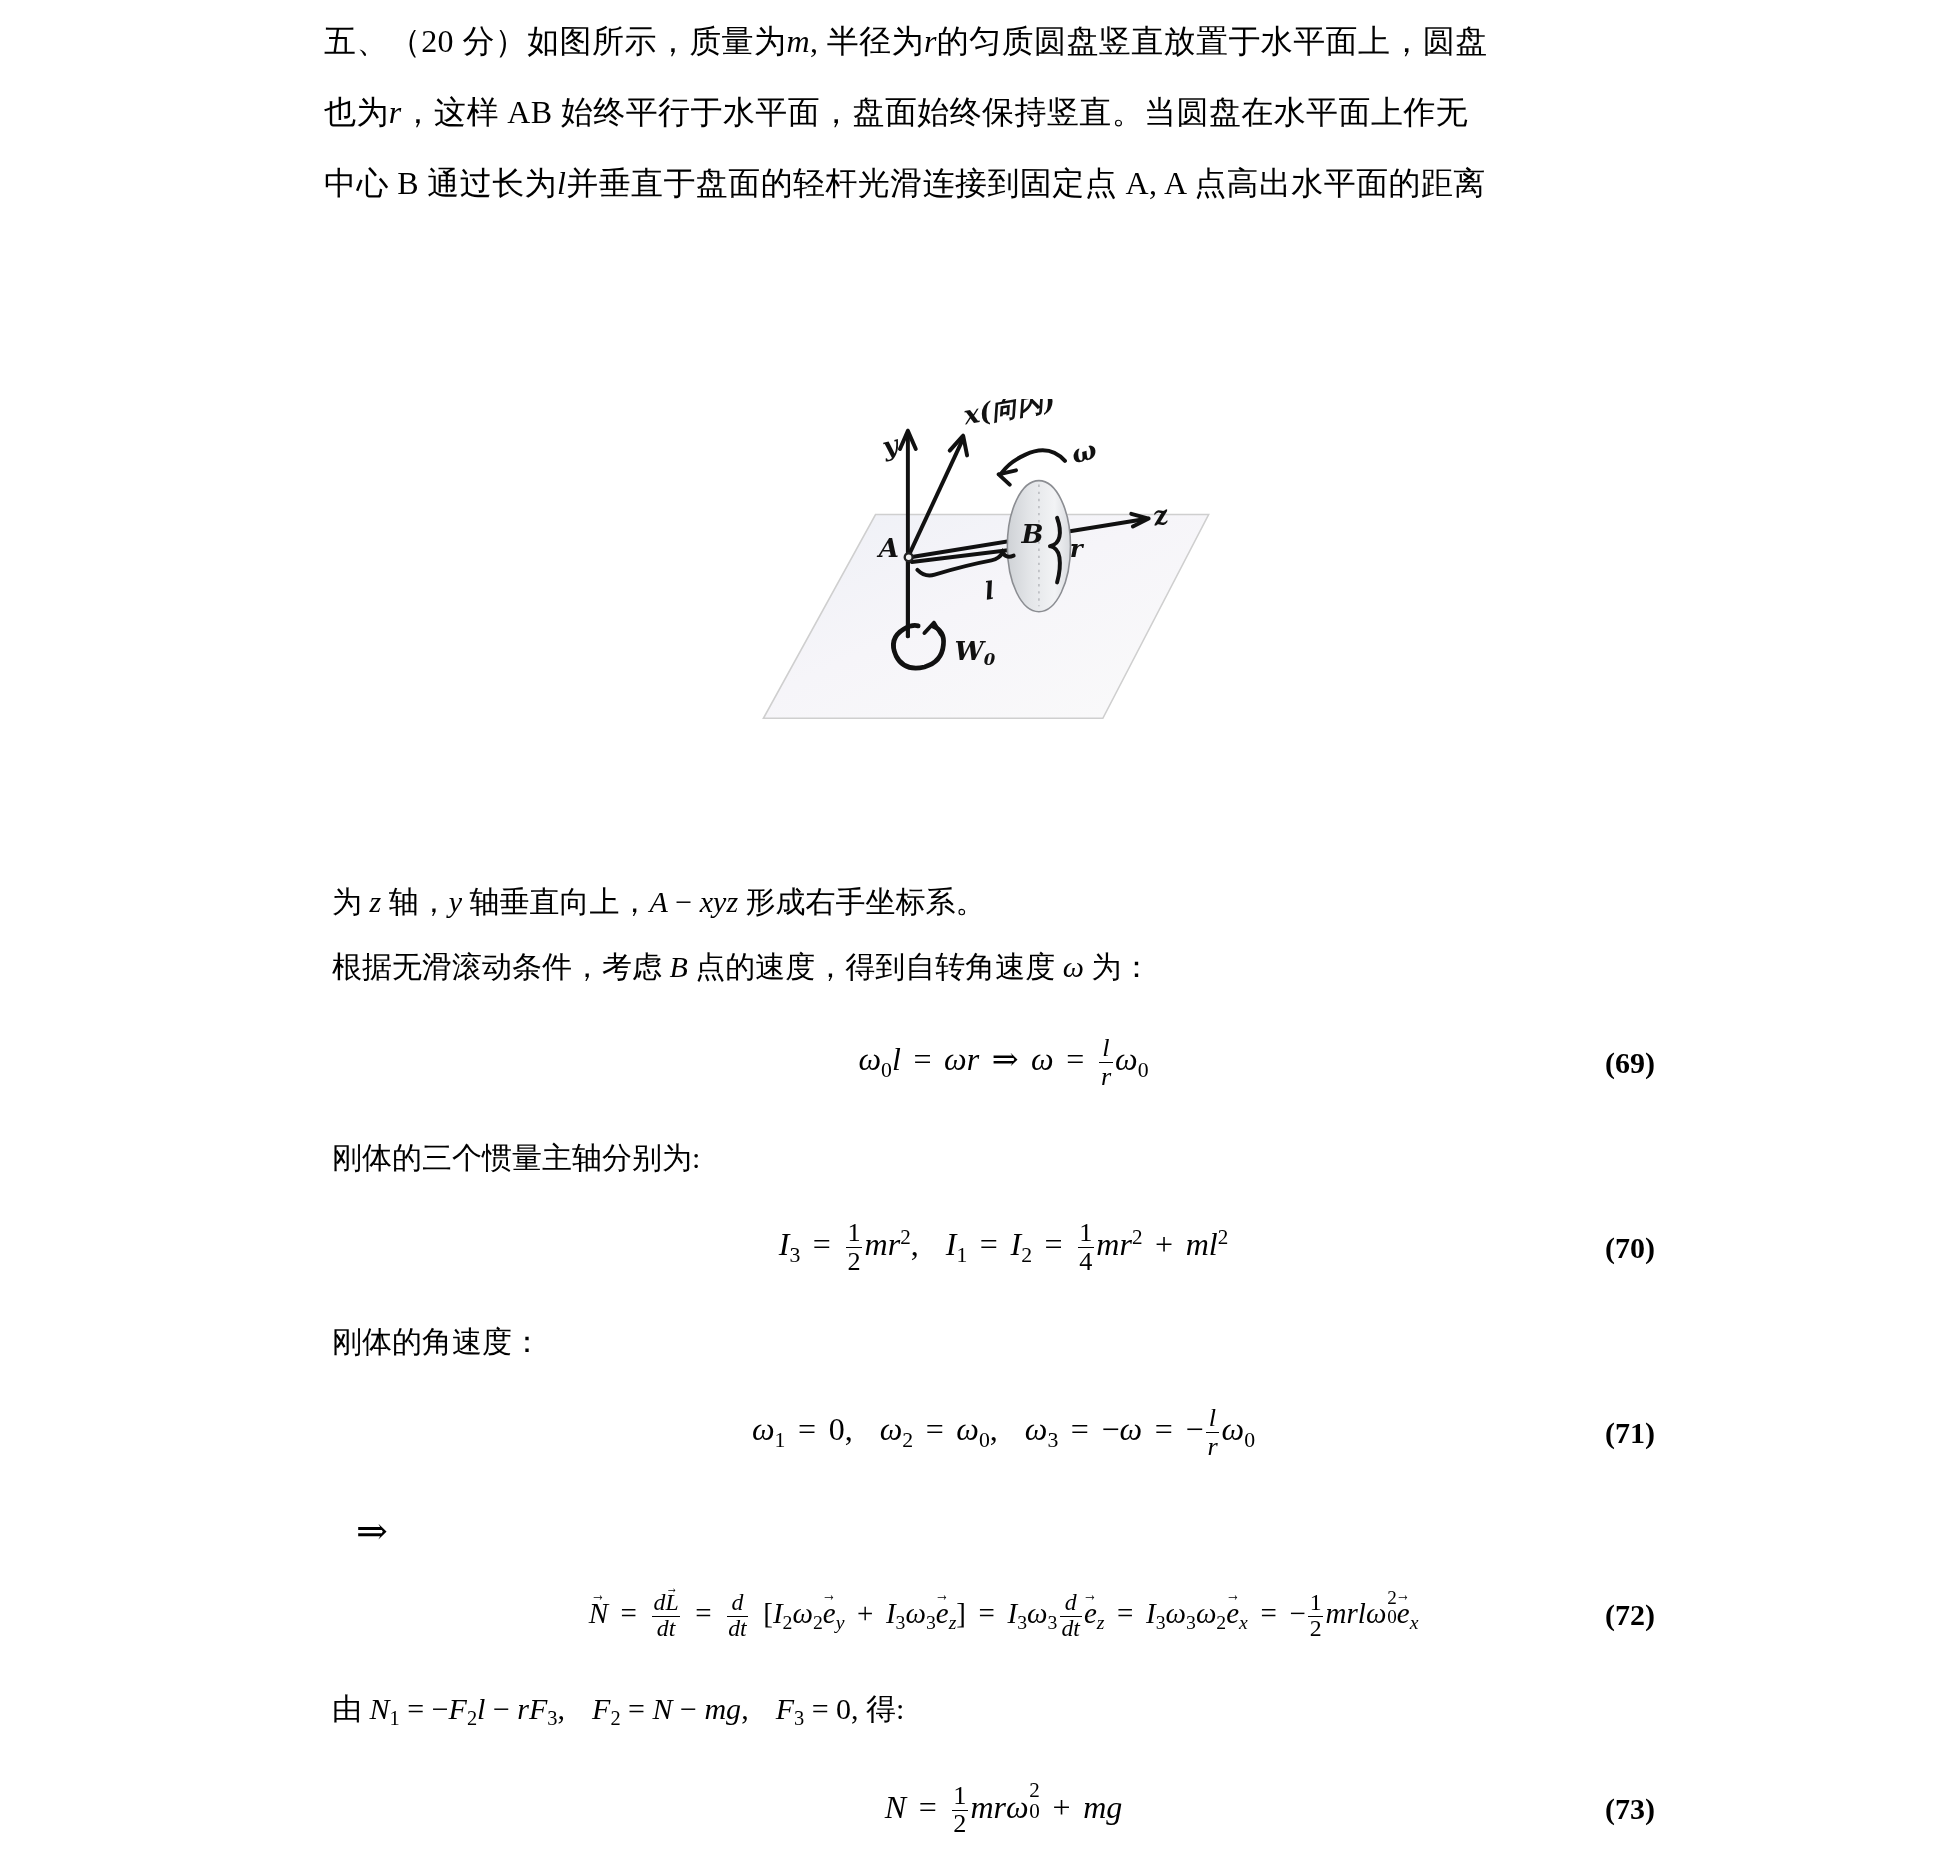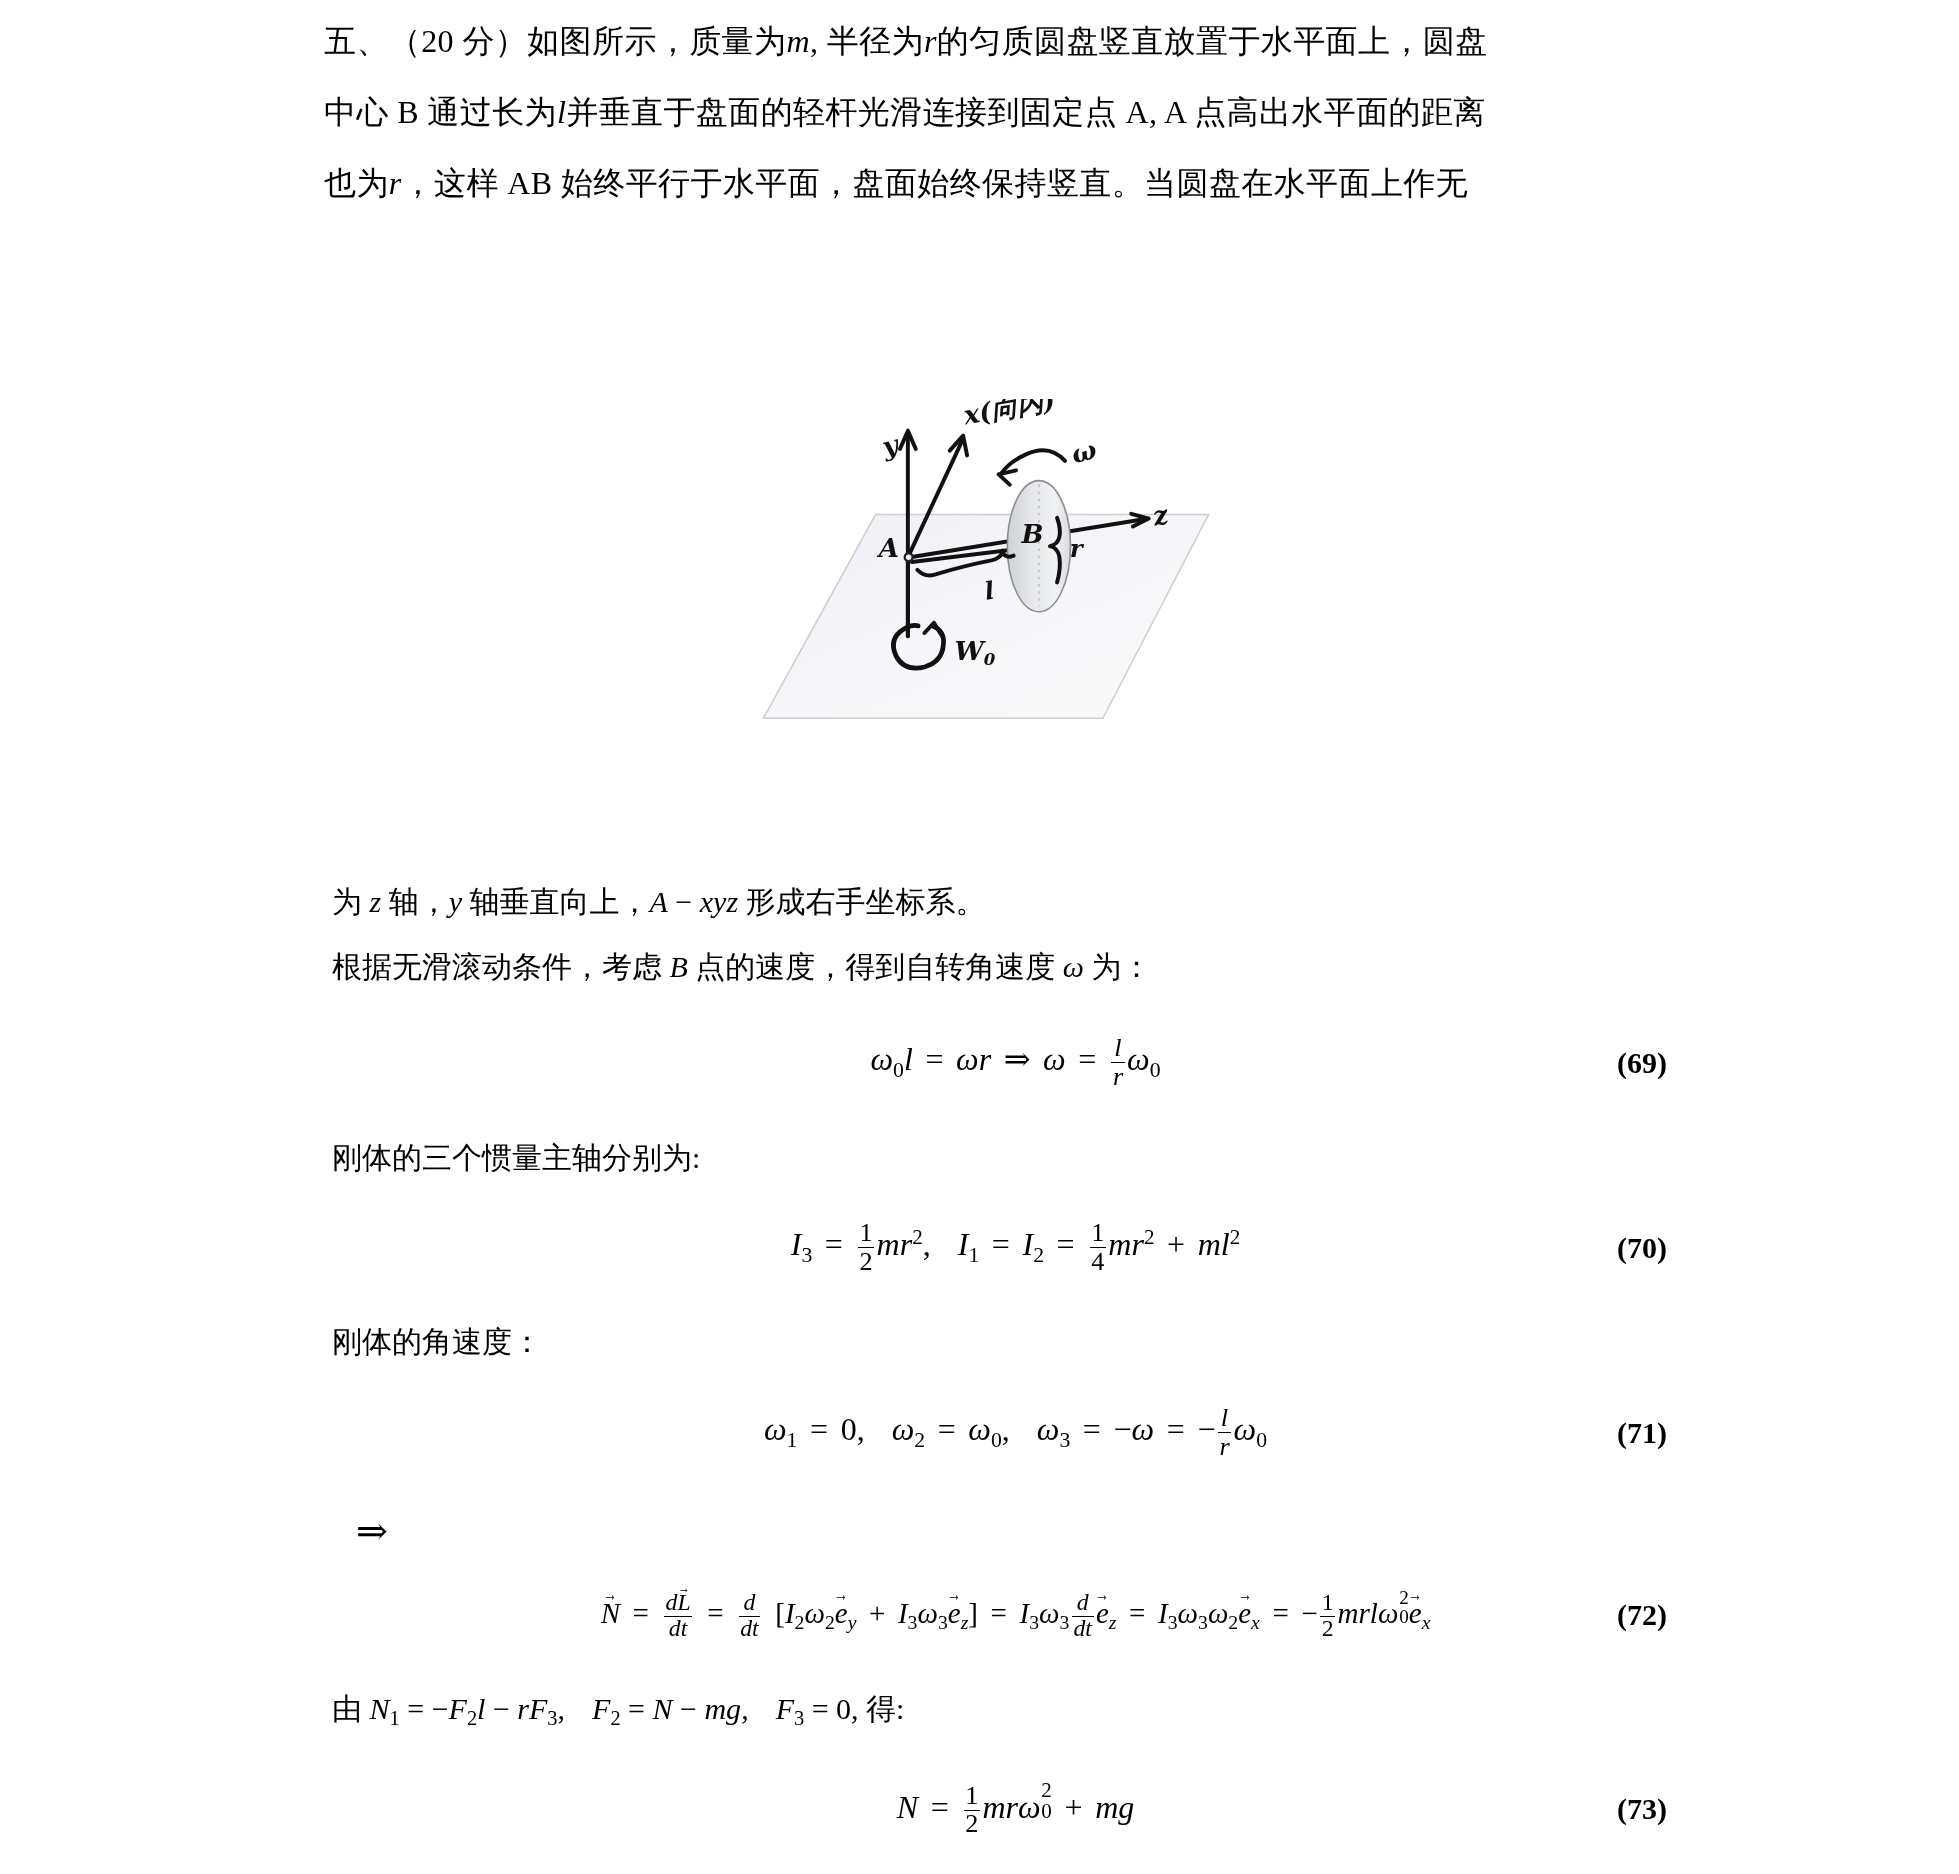--- a/index.html
+++ b/index.html
@@ -63,21 +63,21 @@
     text-align: justify;
     margin: 0;
   }
   .para-gap { height: 11px; }
 
   
   .eq-row {
     position: relative;
     width: 100%;
     text-align: center;
-    margin: 16px;
+    margin: 4px;
   }
   .eq-body {
     display: inline-block;
     font-size: 32px;
   }
   .eq-tag {
     position: absolute;
     right: 16px;
     top: 50%;
     transform: translateY(-50%);
@@ -142,24 +142,24 @@
 </head>
 <body>
 
 <div class="page">
 
   <div class="problem">
     <div class="problem-line">
       五、（20 分）如图所示，质量为<span class="it">m</span>, 半径为<span class="it">r</span>的匀质圆盘竖直放置于水平面上，圆盘
     </div>
     <div class="problem-line">
+      也为<span class="it">r</span>，这样 AB 始终平行于水平面，盘面始终保持竖直。当圆盘在水平面上作无
+    </div>
+    <div class="problem-line">
       中心 B 通过长为<span class="it">l</span>并垂直于盘面的轻杆光滑连接到固定点 A, A 点高出水平面的距离
-    </div>
-    <div class="problem-line">
-      也为<span class="it">r</span>，这样 AB 始终平行于水平面，盘面始终保持竖直。当圆盘在水平面上作无
     </div>
   </div>
 
   <div class="figure-wrap">
     <svg width="521" height="348" viewBox="0 0 660 440" xmlns="http://www.w3.org/2000/svg">
       <defs>
         <linearGradient id="planeGrad" x1="0" y1="0" x2="1" y2="1">
           <stop offset="0%" stop-color="#eef0f6"></stop>
           <stop offset="45%" stop-color="#f6f5f9"></stop>
           <stop offset="100%" stop-color="#fafafa"></stop>

